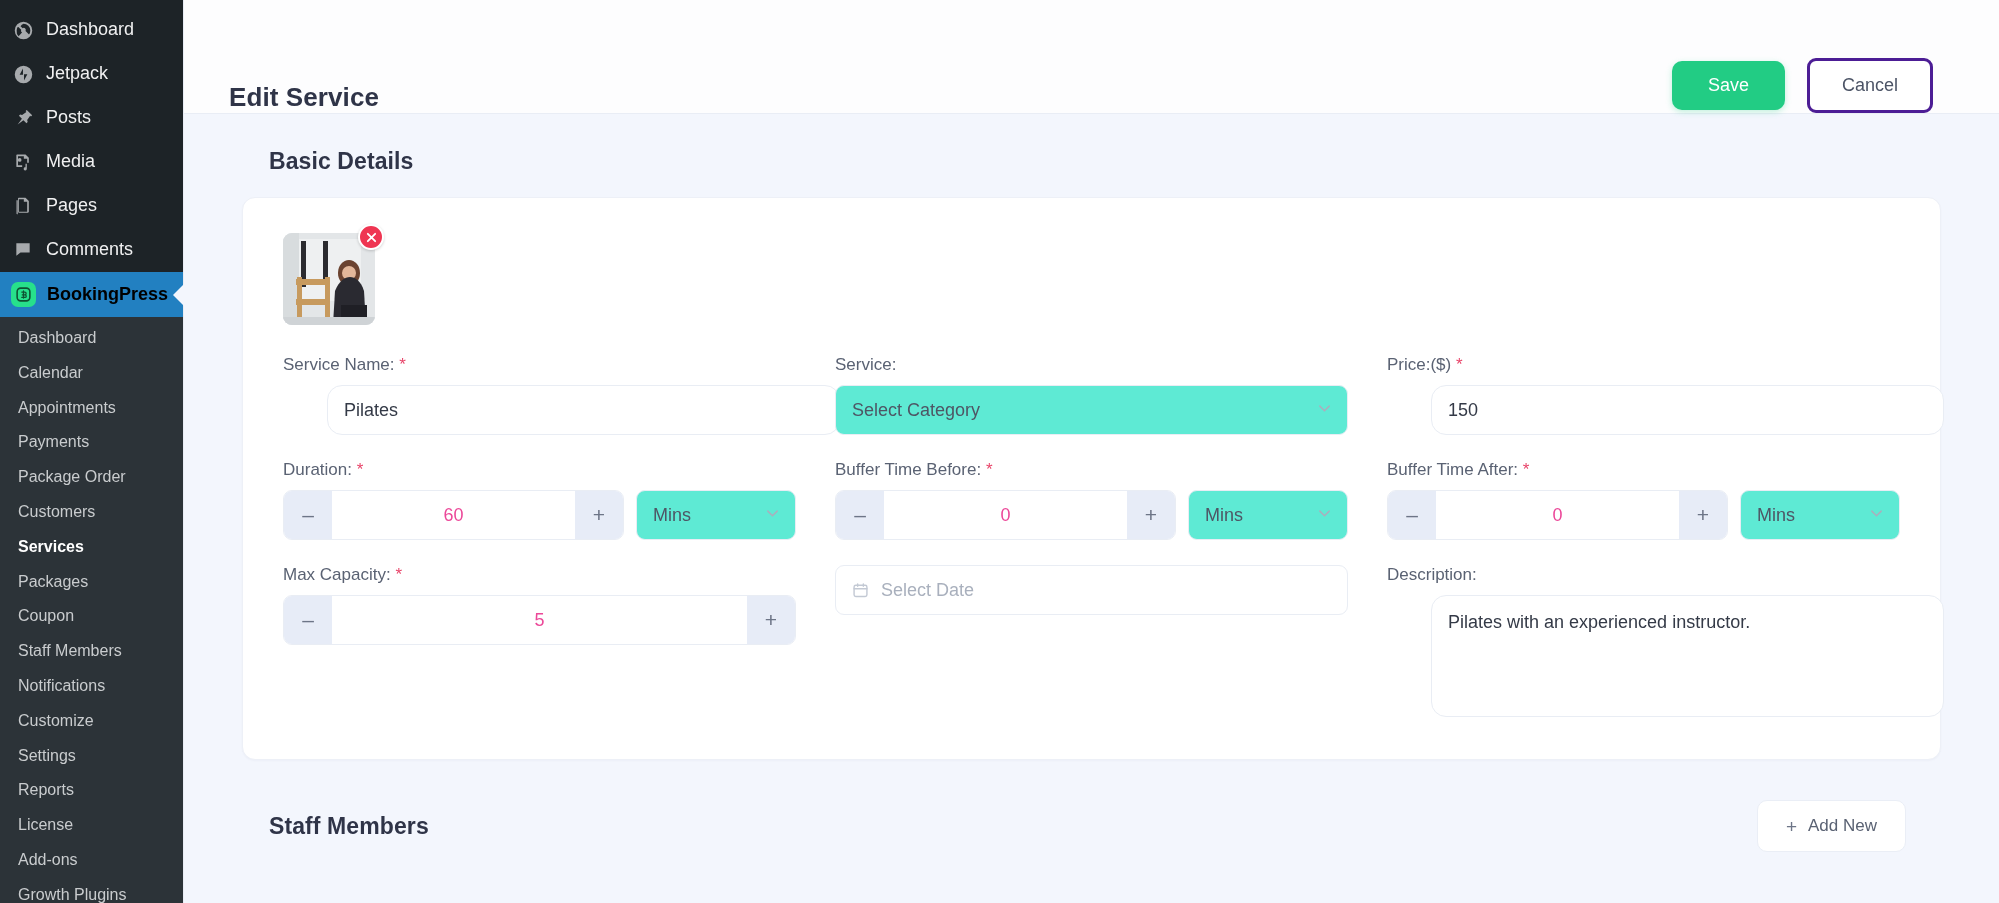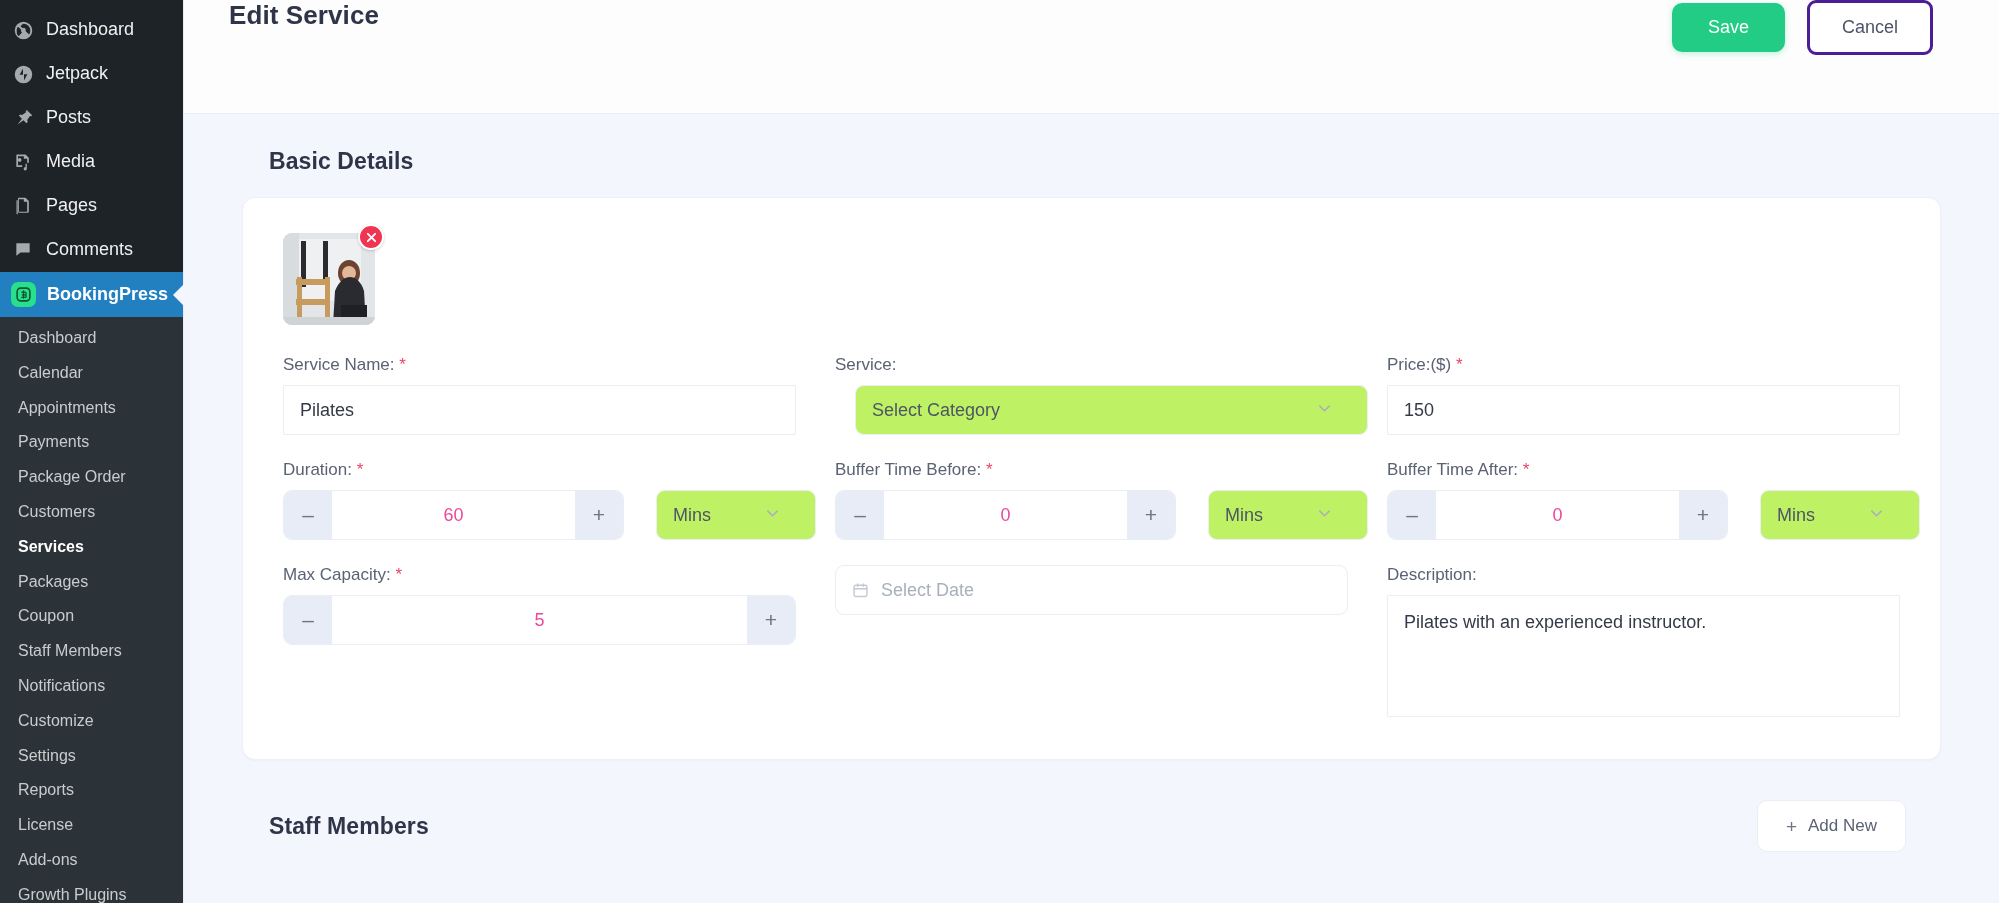--- a/index.html
+++ b/index.html
@@ -38,21 +38,21 @@
     width: 24px; height: 24px;
     flex: 0 0 24px;
     display: flex; align-items: center; justify-content: center;
     color: #a7aaad;
   }
   .wp-item .ic svg { display:block; }
   .wp-sep { height: 10px; }
 
   .wp-item.current {
     background: #2280c1;
-    color: #ffffff;
+    color: #000000;
     font-weight: bold;
   }
   .wp-arrow {
     position: absolute;
     right: -1px; top: 50%;
     transform: translateY(-50%);
     width: 0; height: 0;
     border-top: 11px solid transparent;
     border-bottom: 11px solid transparent;
     border-right: 11px solid #f3f6fd;
@@ -86,21 +86,21 @@
     background: #f3f6fd;
     display: flex;
     flex-direction: column;
     border-left: 1px solid #e8ecf4;
   }
   .topbar {
     height: 114px;
     flex: 0 0 114px;
     background: #fdfdfe;
     display: flex;
-    align-items: flex-start;
+    align-items: flex-end;
     padding: 0 66px 0 45px;
     border-bottom: 1px solid #e9edf5;
   }
   .topbar h1 {
     margin: 0;
     font-size: 26px;
     font-weight: bold;
     color: #2f3448;
     letter-spacing: .1px;
   }
@@ -181,49 +181,49 @@
     color: #5a6273;
     margin-bottom: 10px;
     display: block;
   }
   .req { color: #e8456a; font-size: 17px; }
 
   .input {
     width: 100%;
     height: 50px;
     border: 1px solid #e9edf4;
-    border-radius: 1px;
+    border-radius: 15px;
     background: #fff;
     font-size: 18px;
     color: #343a47;
     padding: 0 16px;
     font-family: inherit;
     outline: none;
+    margin-left: 44px;
   }
   .input::placeholder { color: #a9b0bd; }
 
   .select-wrap { position: relative; }
   .select-wrap .chev {
     position: absolute;
     right: 16px; top: 50%;
     transform: translateY(-50%);
     pointer-events: none;
     color: #a9b0bd;
   }
   .select-val {
     width: 100%; height: 50px;
     border: 1px solid #e9edf4;
     border-radius: 9px;
-    background: #bef264;
+    background: #5eead4;
     font-size: 18px;
     color: #4e5665;
     display: flex; align-items: center;
     padding: 0 40px 0 16px;
     cursor: pointer;
-    margin-left: 20px;
   }
 
   
   .stepper-row { display: flex; gap: 12px; }
   .stepper {
     display: flex;
     align-items: stretch;
     border: 1px solid #e9edf4;
     border-radius: 9px;
     overflow: hidden;

